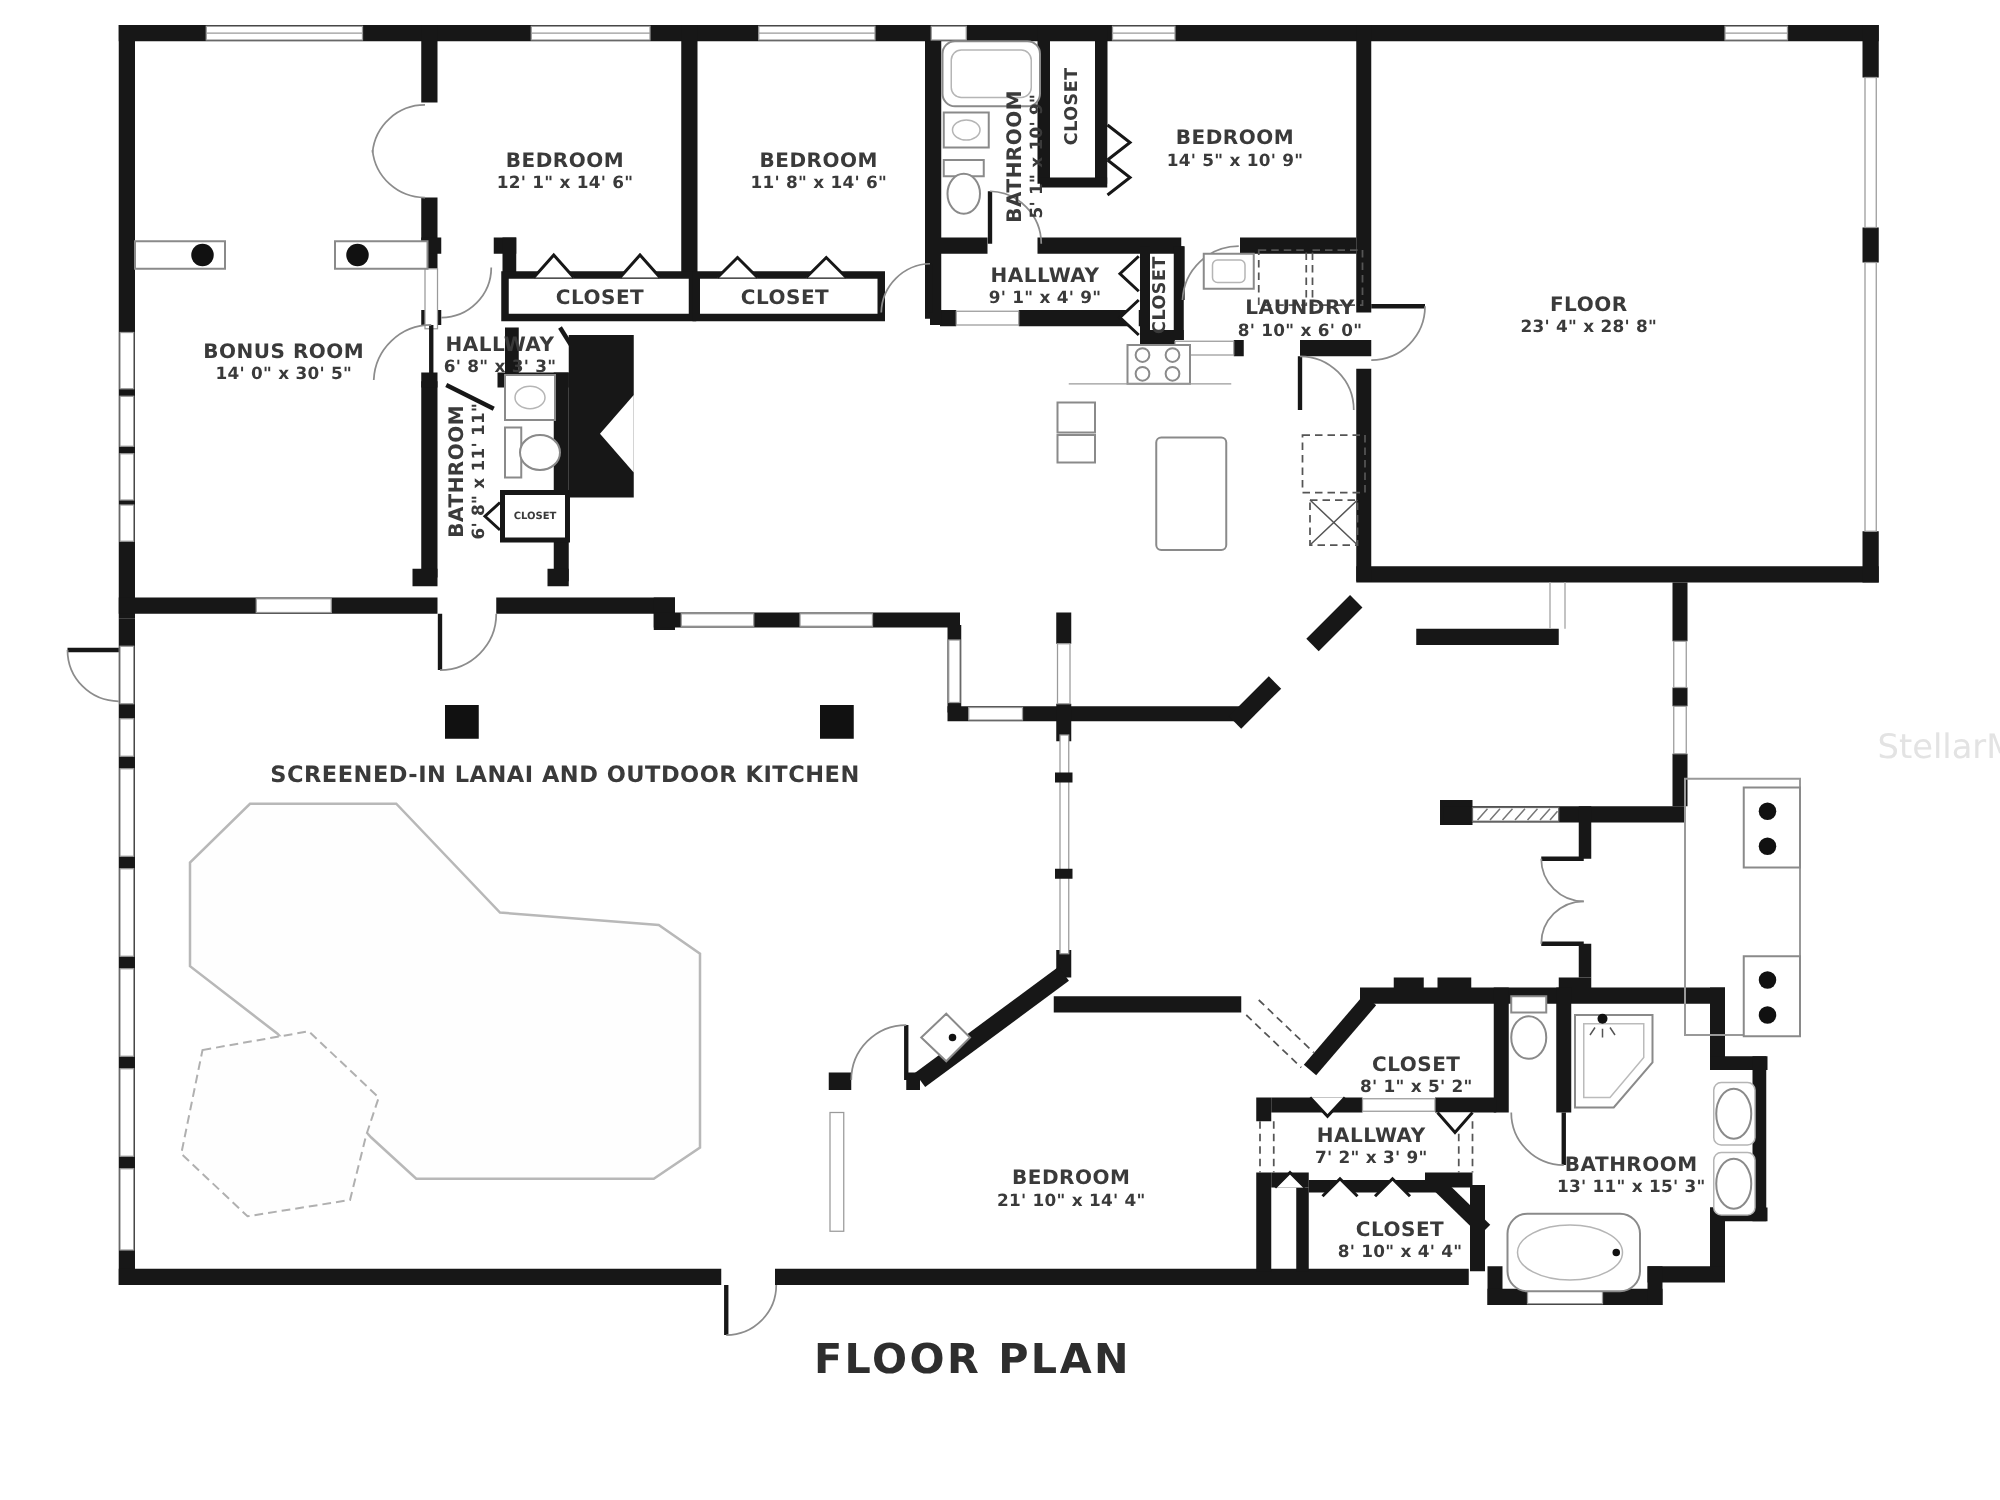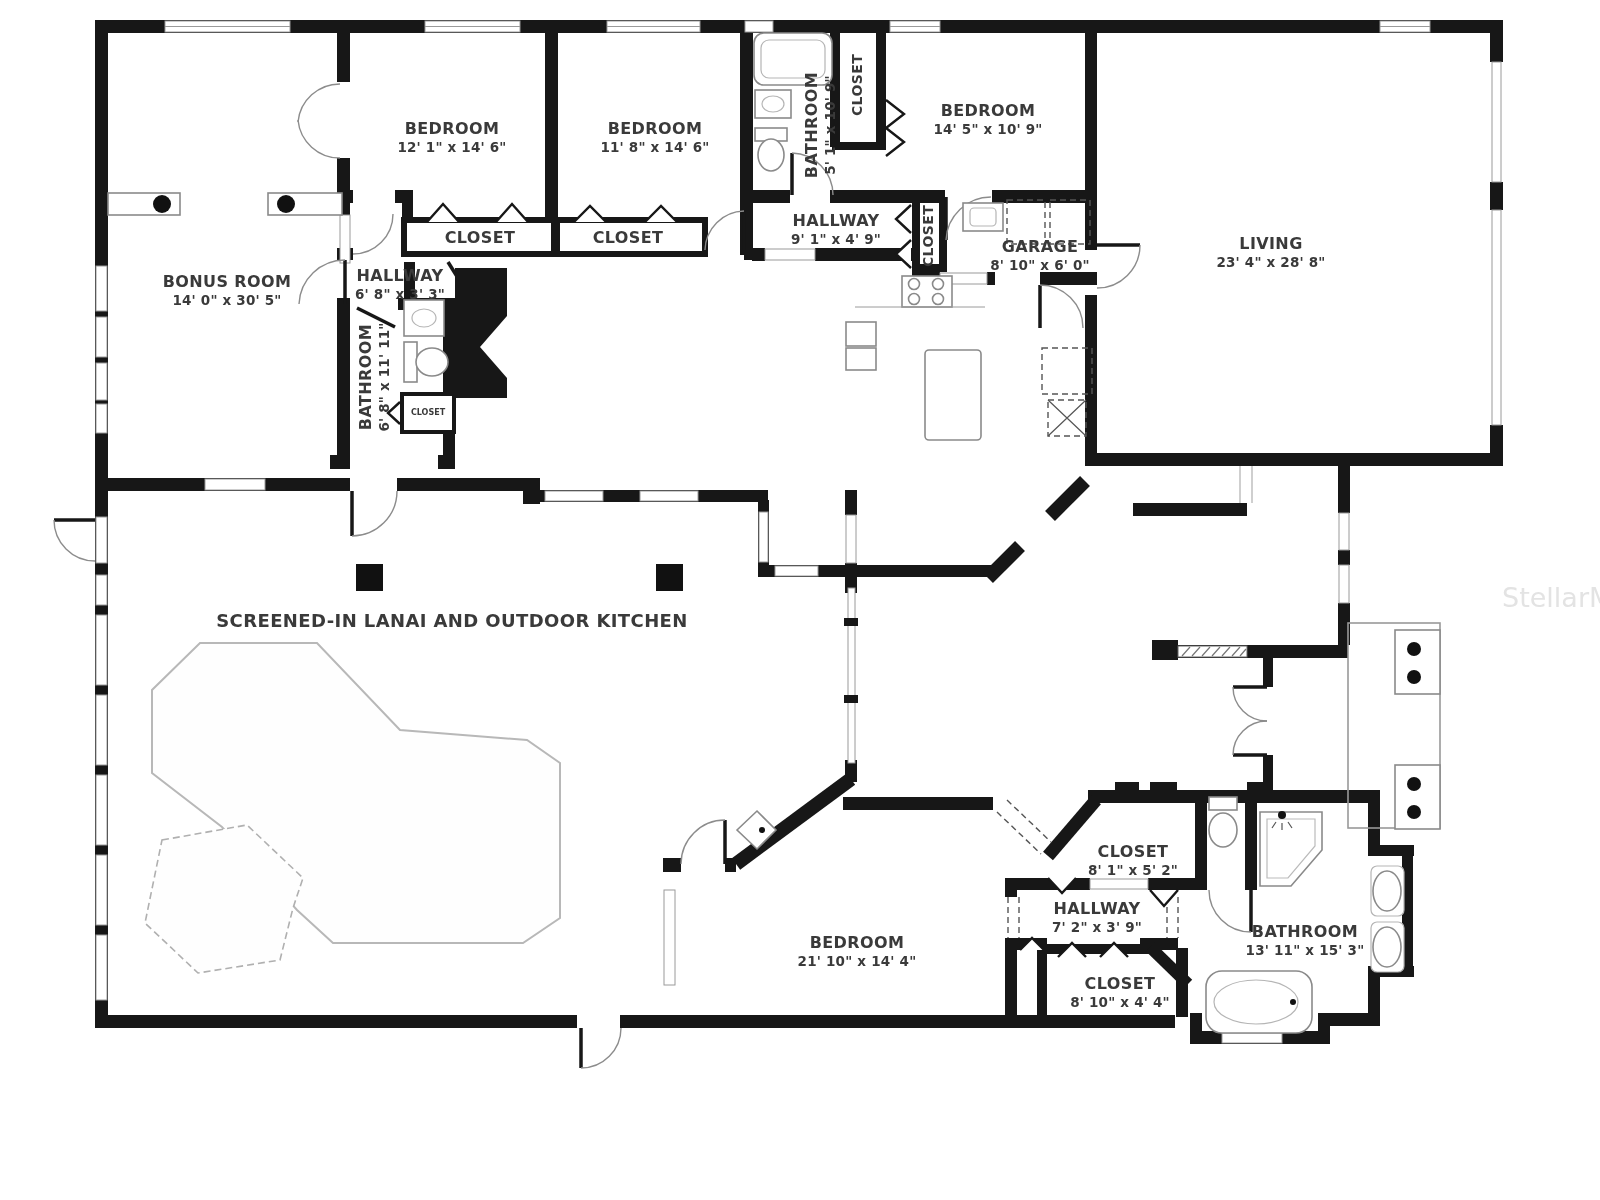--- a/index.html
+++ b/index.html
@@ -426,32 +426,32 @@
     <div class="dm">5' 1" x 10' 9"</div>
   </div>
   <div class="lbl vert closetv" style="left:858px;top:85px">
     <div class="nm">CLOSET</div>
   </div>
   <div class="lbl" style="left:988px;top:119px">
     <div class="nm">BEDROOM</div>
     <div class="dm">14' 5" x 10' 9"</div>
   </div>
   <div class="lbl" style="left:1271px;top:252px">
-    <div class="nm">LIVING</div>
+    <div class="nm">FLOOR</div>
     <div class="dm">23' 4" x 28' 8"</div>
   </div>
   <div class="lbl" style="left:836px;top:229px">
     <div class="nm">HALLWAY</div>
     <div class="dm">9' 1" x 4' 9"</div>
   </div>
   <div class="lbl vert closetv" style="left:929px;top:236px">
     <div class="nm">CLOSET</div>
   </div>
   <div class="lbl" style="left:1040px;top:255px">
-    <div class="nm">GARAGE</div>
+    <div class="nm">LAUNDRY</div>
     <div class="dm">8' 10" x 6' 0"</div>
   </div>
   <div class="lbl" style="left:480px;top:238px">
     <div class="nm">CLOSET</div>
   </div>
   <div class="lbl" style="left:628px;top:238px">
     <div class="nm">CLOSET</div>
   </div>
   <div class="lbl" style="left:400px;top:284px">
     <div class="nm">HALLWAY</div>
@@ -481,14 +481,15 @@
   </div>
   <div class="lbl" style="left:857px;top:951px">
     <div class="nm">BEDROOM</div>
     <div class="dm">21' 10" x 14' 4"</div>
   </div>
   <div class="lbl" style="left:1120px;top:992px">
     <div class="nm">CLOSET</div>
     <div class="dm">8' 10" x 4' 4"</div>
   </div>
 
+  <div id="title">FLOOR PLAN</div>
   <div id="watermark">StellarMLS</div>
 </div>
 
 </body></html>

